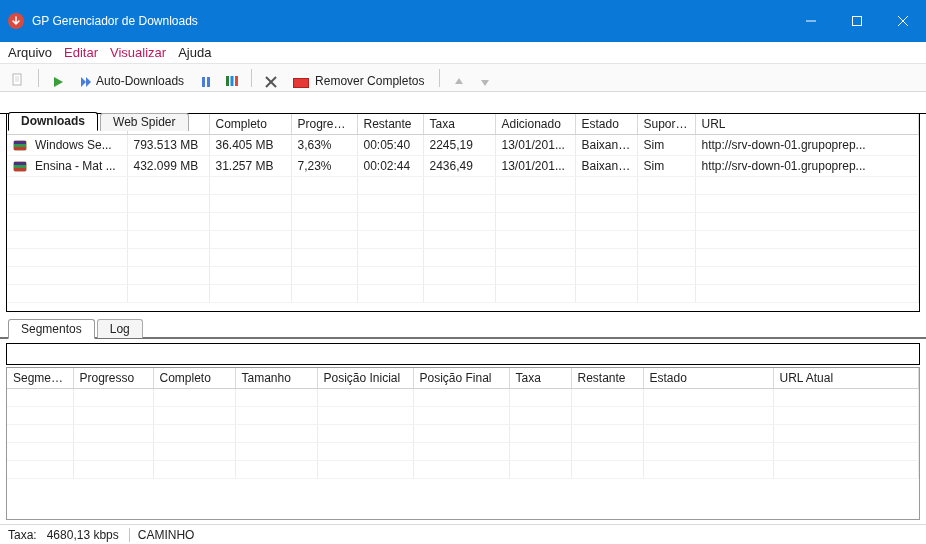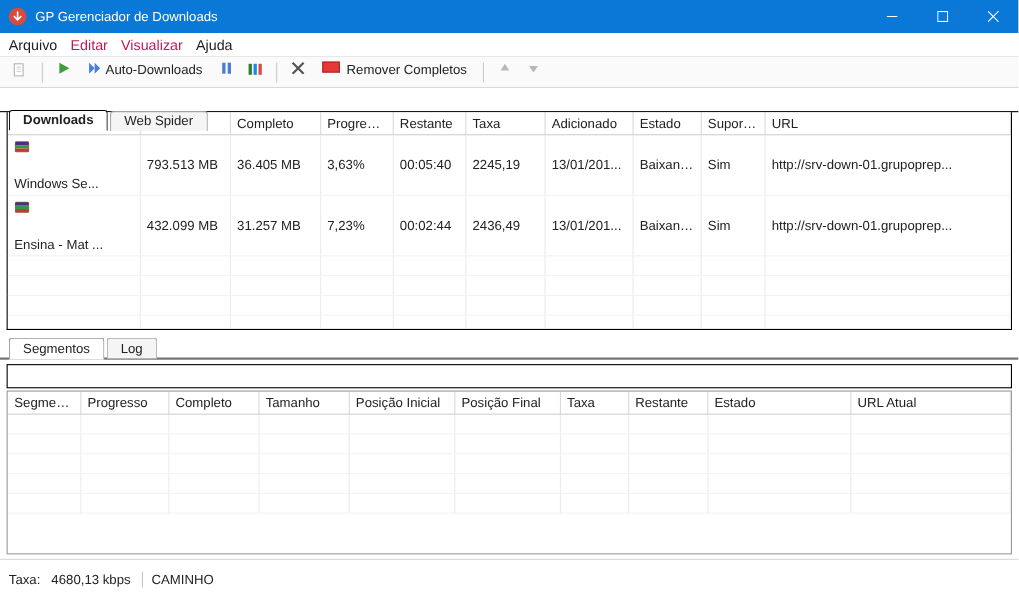--- a/index.html
+++ b/index.html
@@ -1,65 +1,65 @@
 <!DOCTYPE html>
 <html><head>
 <meta charset="utf-8">
 <style>
   * { box-sizing: border-box; }
   html, body { margin:0; padding:0; font-family: "Segoe UI", Tahoma, sans-serif; font-size: 12px; color:#222; }
   body { width:926px; height:544px; background:#fff; display:flex; flex-direction:column; overflow:hidden; }
 
   
-  .titlebar { height:30px; background:#0a78d6; color:#fff; display:flex; align-items:center; padding:0 0 0 8px; }
+  .titlebar { height:42px; background:#0a78d6; color:#fff; display:flex; align-items:center; padding:0 0 0 8px; }
   .titlebar .app-icon { width:16px; height:16px; border-radius:50%; background:#d94b3e; display:flex; align-items:center; justify-content:center; margin-right:8px; }
   .titlebar .app-icon svg { display:block; }
   .titlebar .title { flex:1; font-size:12px; }
   .winbtn { width:46px; height:30px; display:flex; align-items:center; justify-content:center; }
   .winbtn svg { display:block; }
 
   
   .menubar { height:22px; background:#fff; border-bottom:1px solid #e5e5e5; display:flex; align-items:center; padding:0 8px; gap:12px; }
   .menubar span { font-size:13px; cursor:default; }
   .menubar .disabled { color:#be185d; }
 
   
   .toolbar { height:28px; background:#fafafa; border-bottom:1px solid #d9d9d9; display:flex; align-items:center; padding:0 6px; gap:4px; }
-  .tbtn { height:22px; min-width:22px; display:flex; align-items:flex-start; justify-content:center; padding:0 3px; border:1px solid transparent; border-radius:2px; }
+  .tbtn { height:22px; min-width:22px; display:flex; align-items:flex-end; justify-content:center; padding:0 3px; border:1px solid transparent; border-radius:2px; }
   .sep { width:1px; height:18px; background:#c9c9c9; margin:0 4px; }
   .auto-dl-btn { padding:0 6px; gap:4px; }
   .auto-dl-btn .lbl { font-size:12px; }
   .rem-btn { padding:0 6px; gap:6px; }
   .rem-btn .rect { width:16px; height:10px; background:#e53935; border:1px solid #b02220; }
   .toolbar svg { display:block; }
 
   
   .tabrow { display:flex; align-items:flex-end; padding:0 8px; border-bottom:1px solid #000; margin-top:2px; height:20px; }
   .tab { padding:1px 12px 2px; border:1px solid #aaa; border-bottom:none; background:#f5f5f5; border-radius:3px 3px 0 0; margin-right:2px; font-size:12px; position:relative; top:18px; }
   .tab.active { background:#fff; border-color:#000; font-weight:bold; z-index:1; border-bottom:1px solid #fff; }
 
   
   .grid-wrap { flex:0 0 auto; height:198px; border:1px solid #000; margin:0 6px; overflow:hidden; border-top:none; }
   .grid { width:100%; border-collapse:collapse; table-layout:fixed; }
   .grid th { text-align:left; font-weight:normal; font-size:12px; padding:3px 6px; border-right:1px solid #d9d9d9; border-bottom:1px solid #d0d0d0; background:#fff; white-space:nowrap; overflow:hidden; text-overflow:ellipsis; }
   .grid td { font-size:12px; padding:3px 6px; border-right:1px solid #ececec; border-bottom:1px solid #f2f2f2; white-space:nowrap; overflow:hidden; text-overflow:ellipsis; height:18px; }
-  .file-cell { display:flex; align-items:flex-start; gap:20px;flex-direction:column; }
+  .file-cell { display:flex; align-items:center; gap:8px; }
   .file-ico { width:14px; height:14px; flex:0 0 14px; }
 
   
   .tabrow2 { display:flex; align-items:center; padding:0 8px; height:21px; margin-top:6px; border-bottom:2px solid #737373; }
   .tab2 { padding:2px 12px; border:1px solid #aaa; border-bottom:none; background:#f5f5f5; border-radius:3px 3px 0 0; margin-right:2px; font-size:12px; position:relative; top:1px; }
   .tab2.active { background:#fff; border-color:#999; border-bottom:1px solid #fff; }
 
   
   .bar-empty { height:22px; border:1px solid #000; margin:4px 6px 2px; }
   .grid-wrap2 { flex:1; border:1px solid #999; margin:0 6px 4px; overflow:hidden; }
 
   
-  .statusbar { height:36px; border-top:1px solid #d9d9d9; display:flex; align-items:center; padding:0 8px; font-size:12px;text-align:right; }
+  .statusbar { height:20px; border-top:1px solid #d9d9d9; display:flex; align-items:center; padding:0 8px; font-size:12px;text-align:right; }
   .statusbar .cell { padding:0 10px 0 0; }
   .statusbar .divider { width:1px; height:14px; background:#c4c4c4; margin:0 8px 0 0; }
 </style>
 </head>
 <body>
 
 <div class="titlebar">
   <div class="app-icon">
     <svg width="10" height="10" viewBox="0 0 10 10">
         <path d="M5 1 L5 7 M2 5 L5 8 L8 5" stroke="#fff" stroke-width="1.5" fill="none" stroke-linecap="round" stroke-linejoin="round"></path>

